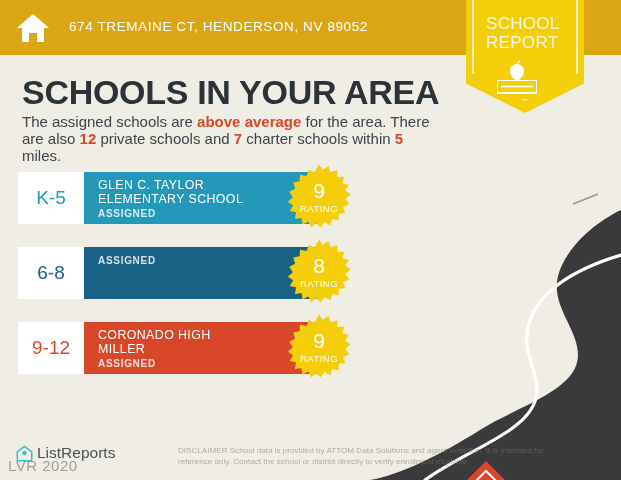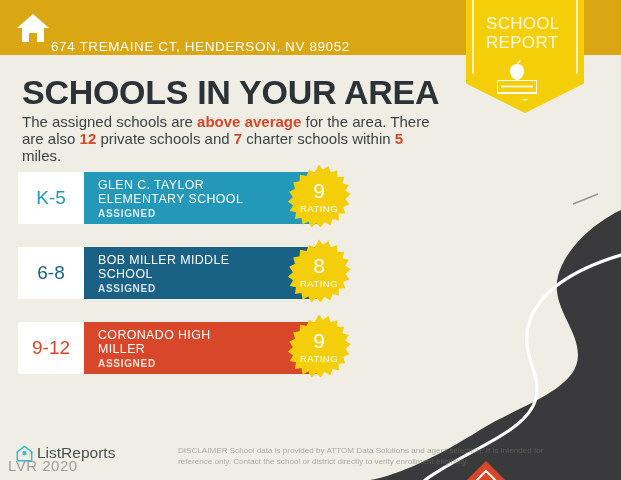--- a/index.html
+++ b/index.html
@@ -19,25 +19,24 @@
   .header-bar {
     position: absolute; left: 0; top: 0;
     width: 621px; height: 55px;
     background: #DBA614;
   }
   .house-icon {
     position: absolute; left: 16px; top: 12px;
     width: 34px; height: 32px;
   }
   .header-address {
-    position: absolute; left: 51px; top: 19px;
+    position: absolute; left: 69px; top: 19px;
     font-size: 13.5px; letter-spacing: 0.6px;
     color: #FFFFFF; font-weight: 400;
     white-space: nowrap;
-    margin-top: 20px;
   }
 
   
   .badge {
     position: absolute; left: 466px; top: 0;
     width: 118px; height: 113px;
     background: #F5CE0A;
     clip-path: polygon(0 0, 100% 0, 100% 74%, 50% 100%, 0 74%);
     z-index: 5;
   }
@@ -221,21 +220,20 @@
     </svg>
     <div class="rating-num">9</div>
     <div class="rating-label">RATING</div>
   </div>
 
   <div class="school-row row-2">
     <div class="grade-box">
       <span class="grade-text" style="color:#1A6186">6-8</span>
     </div>
     <div class="name-bar" style="background:#1A6186">
-      <div class="school-name">BOB MILLER MIDDLE SCHOOL</div>
       <div class="assigned">ASSIGNED</div>
     </div>
     <svg class="rating-badge" viewBox="0 0 100 100">
       <polygon fill="#F5CE0A" points="50,2 55.5,9.6 63.6,4.4 66.6,13.3 76,10.5 76.4,20 86,19.8 83.5,29.1 92.7,31.6 87.3,39.4 95.2,44.6 87.6,51.3 93.4,58.9 84.4,62.7 87.6,71.7 78.1,72.6 78.3,82.1 69.1,80.1 66.2,89.2 58.1,84.4 52.4,91.9 46,85.9 39.1,92.2 34.8,83.7 26.5,88 25,78.6 15.6,79.9 17.2,70.5 8.2,68.5 13,60.4 5.5,55.5 12.7,49.1 7.5,41 15.9,36.9 13.2,27.8 22.3,26.2 22.9,16.7 32.2,18.4 35.7,9.6 43.6,13.7"></polygon>
     </svg>
     <div class="rating-num">8</div>
     <div class="rating-label">RATING</div>
   </div>
 
   <div class="school-row row-3">

